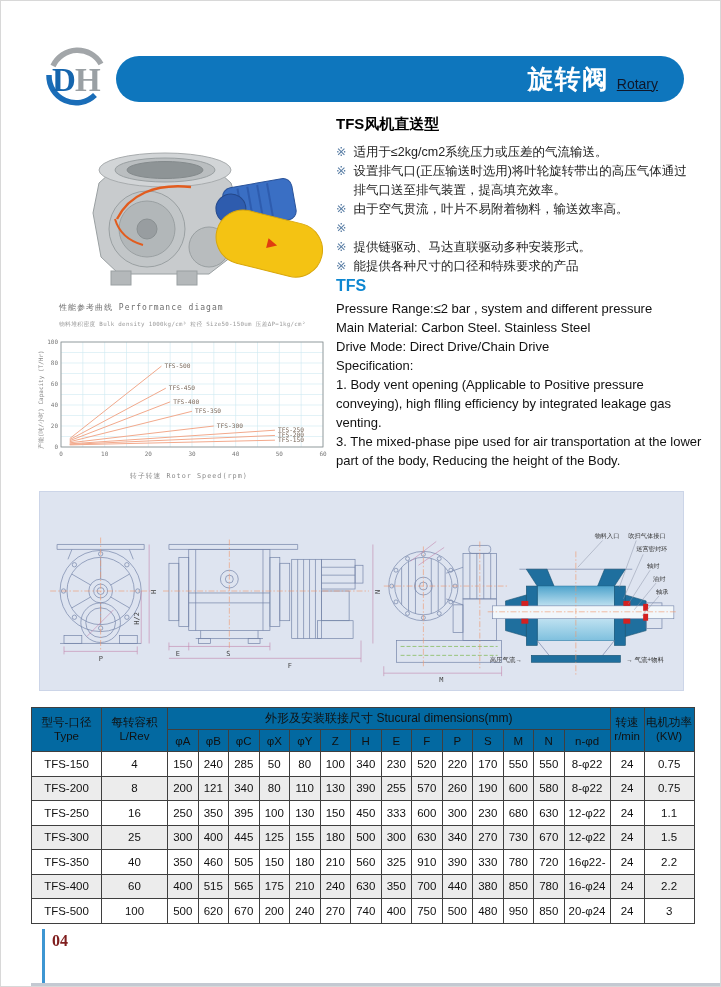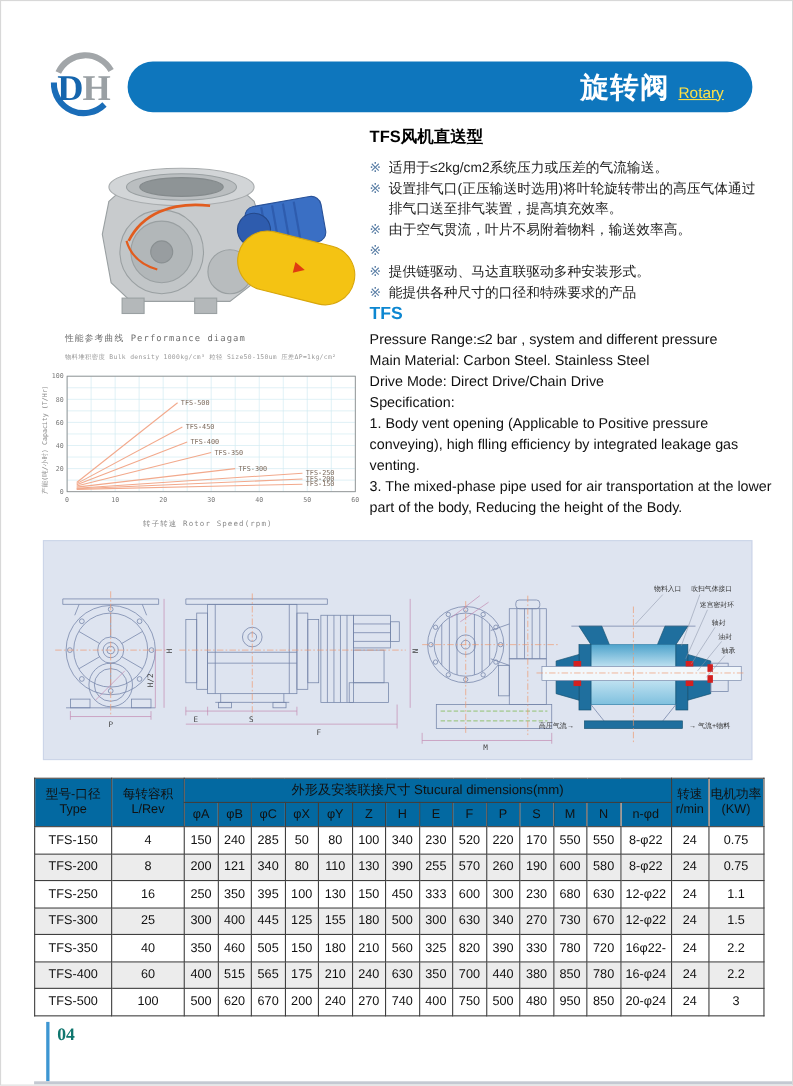--- a/index.html
+++ b/index.html
@@ -6,21 +6,21 @@
   .page{position:relative;width:721px;height:987px;margin:0 auto;background:#fff;
         border:1px solid #d8d8d8;box-sizing:border-box;overflow:hidden;
         font-family:"Liberation Sans","DejaVu Sans",sans-serif;color:#1a1a1a;}
 
   
   .logo{position:absolute;left:42px;top:44px;width:68px;height:66px;}
   .banner{position:absolute;left:115px;top:55px;width:568px;height:46px;border-radius:23px;
           background:#0e76bd;display:flex;align-items:center;justify-content:flex-end;
           padding-right:26px;box-sizing:border-box;gap:8px;}
   .banner-zh{color:#fff;font-size:26px;font-weight:bold;letter-spacing:1px;line-height:1;}
-  .banner-en{color:#fde047;font-size:14px;line-height:1;padding-top:9px;text-decoration:underline;}
+  .banner-en{color:#0f172a;font-size:14px;line-height:1;padding-top:9px;text-decoration:underline;}
 
   
   .photo{position:absolute;left:58px;top:126px;width:268px;height:168px;}
 
   
   .intro{position:absolute;left:335px;top:114px;width:362px;}
   .intro h2{margin:0 0 9px 0;font-size:15px;color:#000000;font-weight:bold;}
   .intro ul{list-style:none;margin:0;padding:0;font-size:12.5px;line-height:19px;color:#222;}
   .intro li{display:flex;gap:7px;}
   .intro .mk{color:#5b7fa6;flex:0 0 auto;}
@@ -60,21 +60,21 @@
   .dim-table th,.dim-table td{border:1px solid #3f3f3f;padding:0;font-weight:normal;overflow:hidden;white-space:nowrap;}
   .dim-table thead th{background:#0369a1;height:21px;font-size:11.5px;}
   .dim-table thead th.grp{font-size:12px;}
   .dim-table tbody td{height:23.5px;}
   .dim-table tbody tr:nth-child(even){background:#ececec;}
   .two-line span{display:block;line-height:1.2;}
 
   
   .page-rule{position:absolute;left:41px;top:928px;width:3px;height:54px;background:#3d96d2;}
   .page-num{position:absolute;left:51px;top:931px;font-family:"Liberation Serif",serif;
-            font-weight:bold;font-size:16px;color:#0f766e;}
+            font-weight:bold;font-size:16px;color:#7f1d1d;}
   .bottom-bar{position:absolute;left:30px;right:0;bottom:0;height:3px;background:#c4c9d2;}
 </style>
 </head>
 <body>
 
 <div class="page">
 
   <div class="logo">
     <svg viewBox="0 0 68 66" width="68" height="66">
       <path d="M 10,21 A 27,27 0 0 1 58,19" fill="none" stroke="#a2a6a9" stroke-width="5.5"></path>
@@ -567,21 +567,21 @@
           <td>TFS-350</td>
           <td>40</td>
           <td>350</td>
           <td>460</td>
           <td>505</td>
           <td>150</td>
           <td>180</td>
           <td>210</td>
           <td>560</td>
           <td>325</td>
-          <td>820</td>
+          <td>910</td>
           <td>390</td>
           <td>330</td>
           <td>780</td>
           <td>720</td>
           <td>16φ22-</td>
           <td>24</td>
           <td>2.2</td>
         </tr>
         <tr>
           <td>TFS-400</td>

